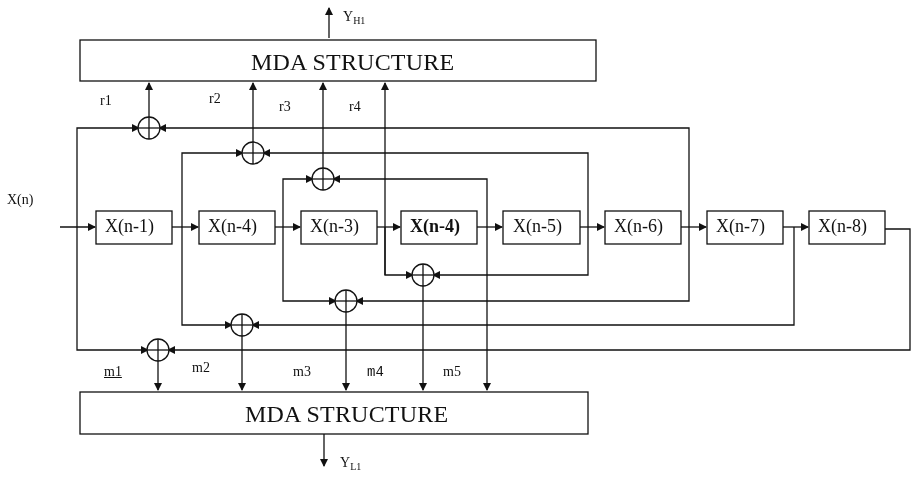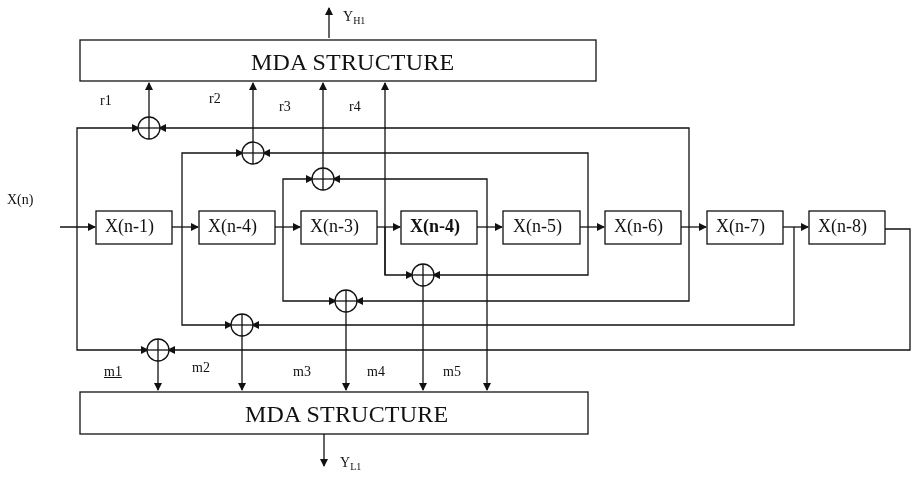--- a/index.html
+++ b/index.html
@@ -139,14 +139,14 @@
 <div class="lbl delay-lbl" style="left:818px; top:217px;">X(n-8)</div>
 
 <div class="lbl sig" style="left:100px; top:94px;">r1</div>
 <div class="lbl sig" style="left:209px; top:92px;">r2</div>
 <div class="lbl sig" style="left:279px; top:100px;">r3</div>
 <div class="lbl sig" style="left:349px; top:100px;">r4</div>
 
 <div class="lbl sig" style="left:104px; top:365px;text-decoration:underline;">m1</div>
 <div class="lbl sig" style="left:192px; top:361px;text-align:right;">m2</div>
 <div class="lbl sig" style="left:293px; top:365px;">m3</div>
-<div class="lbl sig" style="left:367px; top:365px;">m4</div>
+<div class="lbl sig" style="left:367px; top:365px;font-family:Liberation Mono, monospace;">m4</div>
 <div class="lbl sig" style="left:443px; top:365px;">m5</div>
 
 </body></html>

